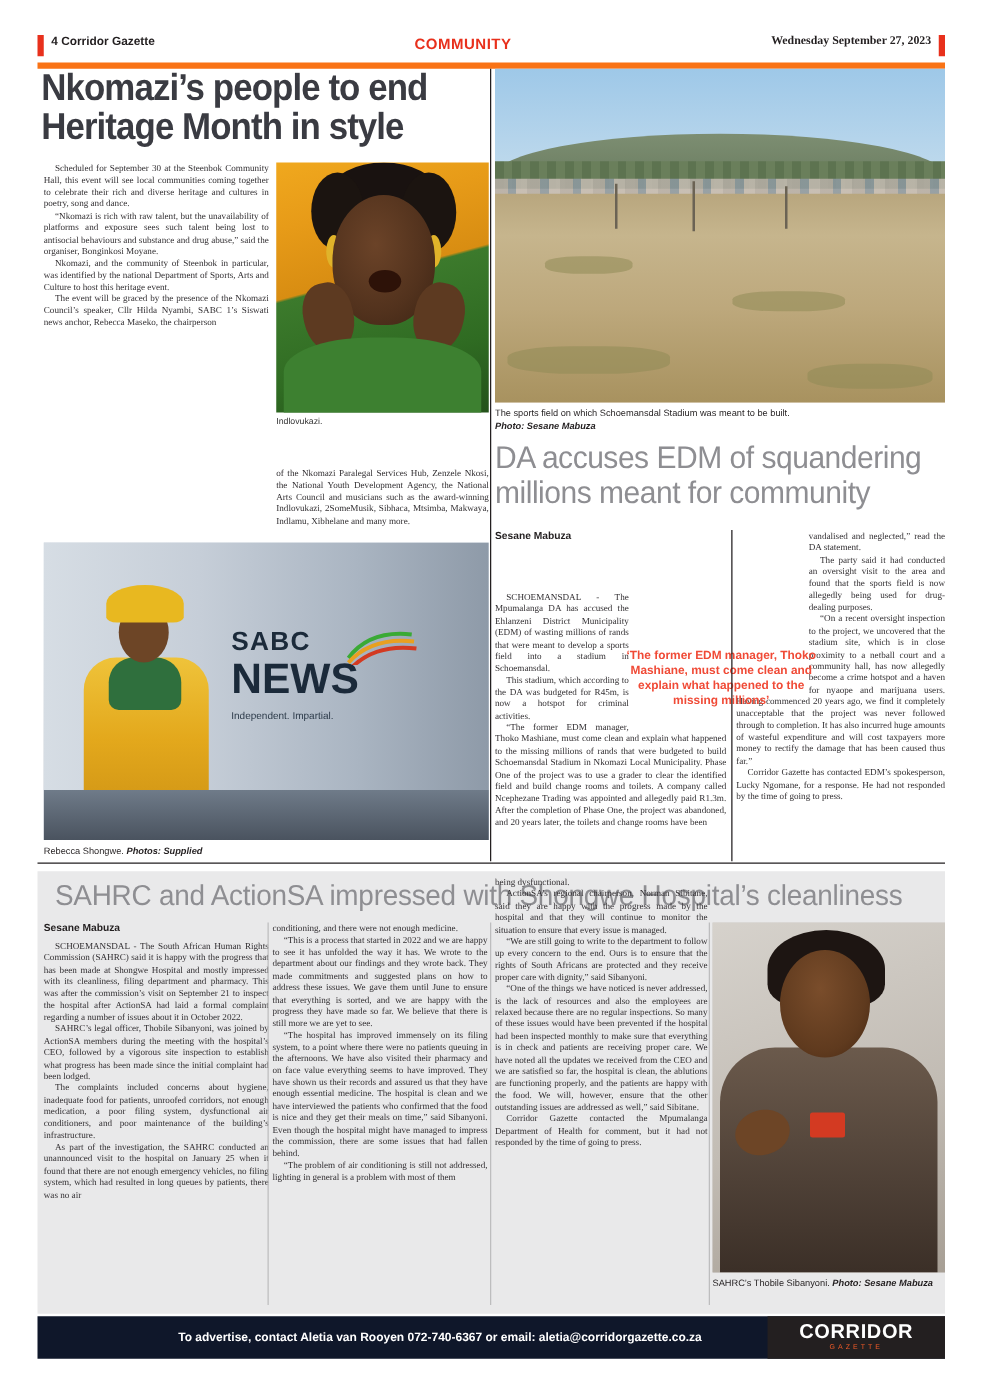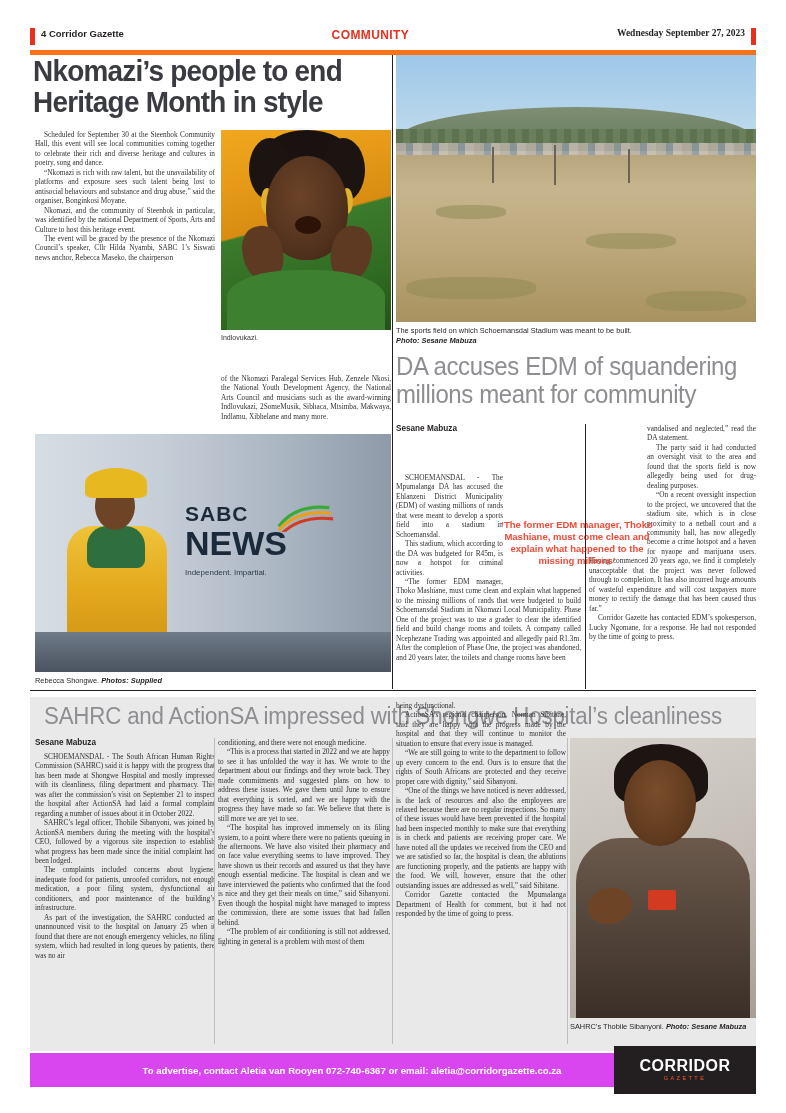--- a/index.html
+++ b/index.html
@@ -501,36 +501,36 @@
     color: #231f20;
   }
   .s4-cap i { font-weight: bold; font-style: italic; }
 
   
   .footer {
     position: absolute;
     left: 30px; top: 1053px;
     width: 726px;
     height: 34px;
-    background: #d946ef;
+    background: #0f172a;
     display: flex;
     align-items: center;
   }
   .footer-text {
     flex: 1 1 auto;
     text-align: center;
     font-family: "Liberation Sans", sans-serif;
     font-weight: bold;
     font-size: 9.6px;
     color: #ffffff;
     padding-left: 60px;
   }
   .footer-logo {
     width: 142px;
-    height: 48px;
+    height: 34px;
     background: #231f20;
     display: flex;
     flex-direction: column;
     align-items: center;
     justify-content: center;
     flex: 0 0 auto;
   }
   .footer-logo .fl-main {
     font-family: "Liberation Sans", sans-serif;
     font-weight: bold;

